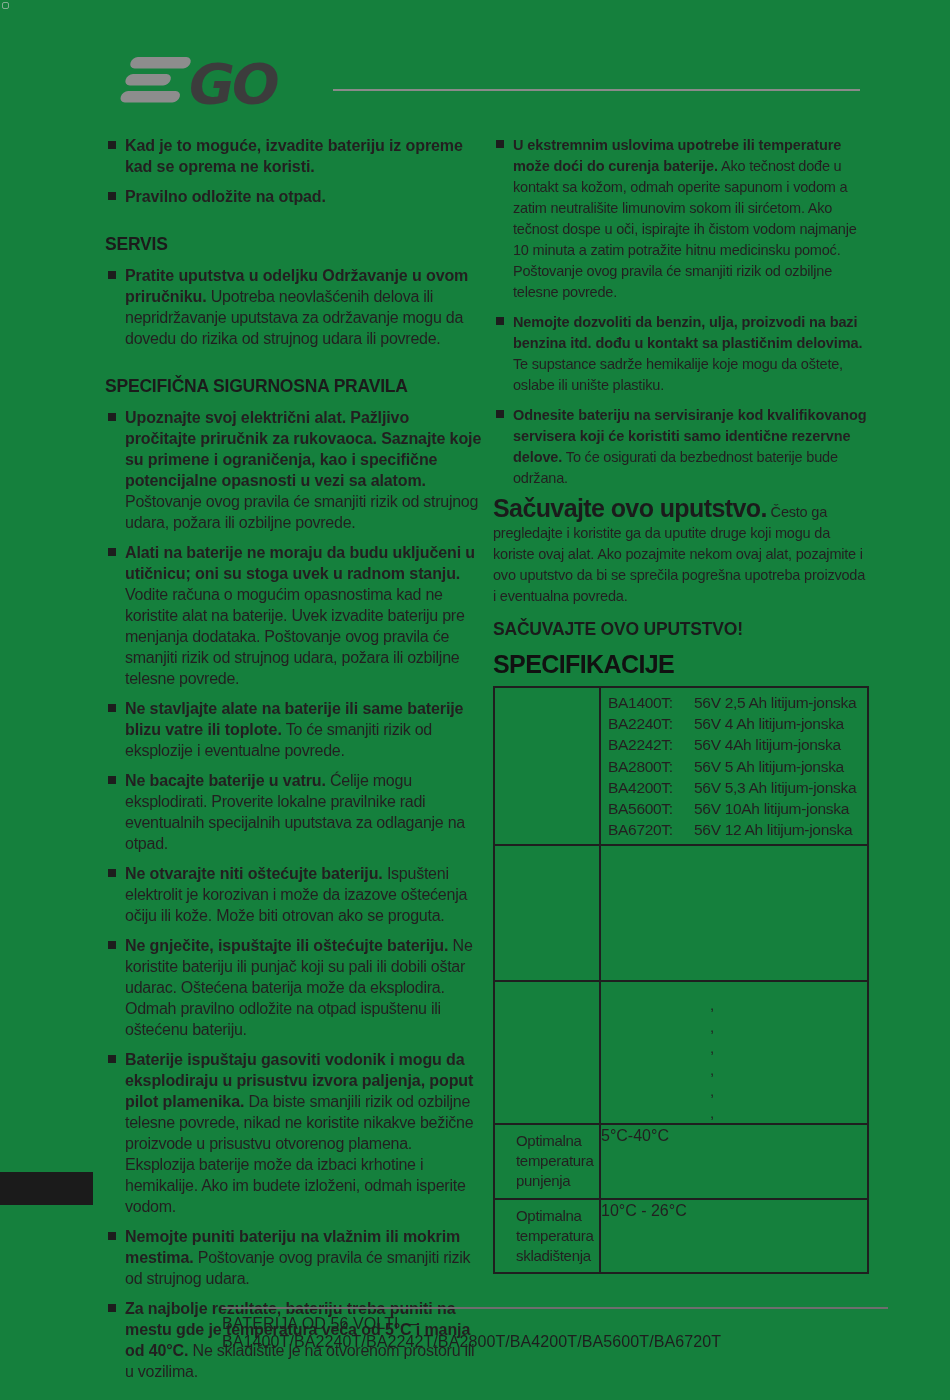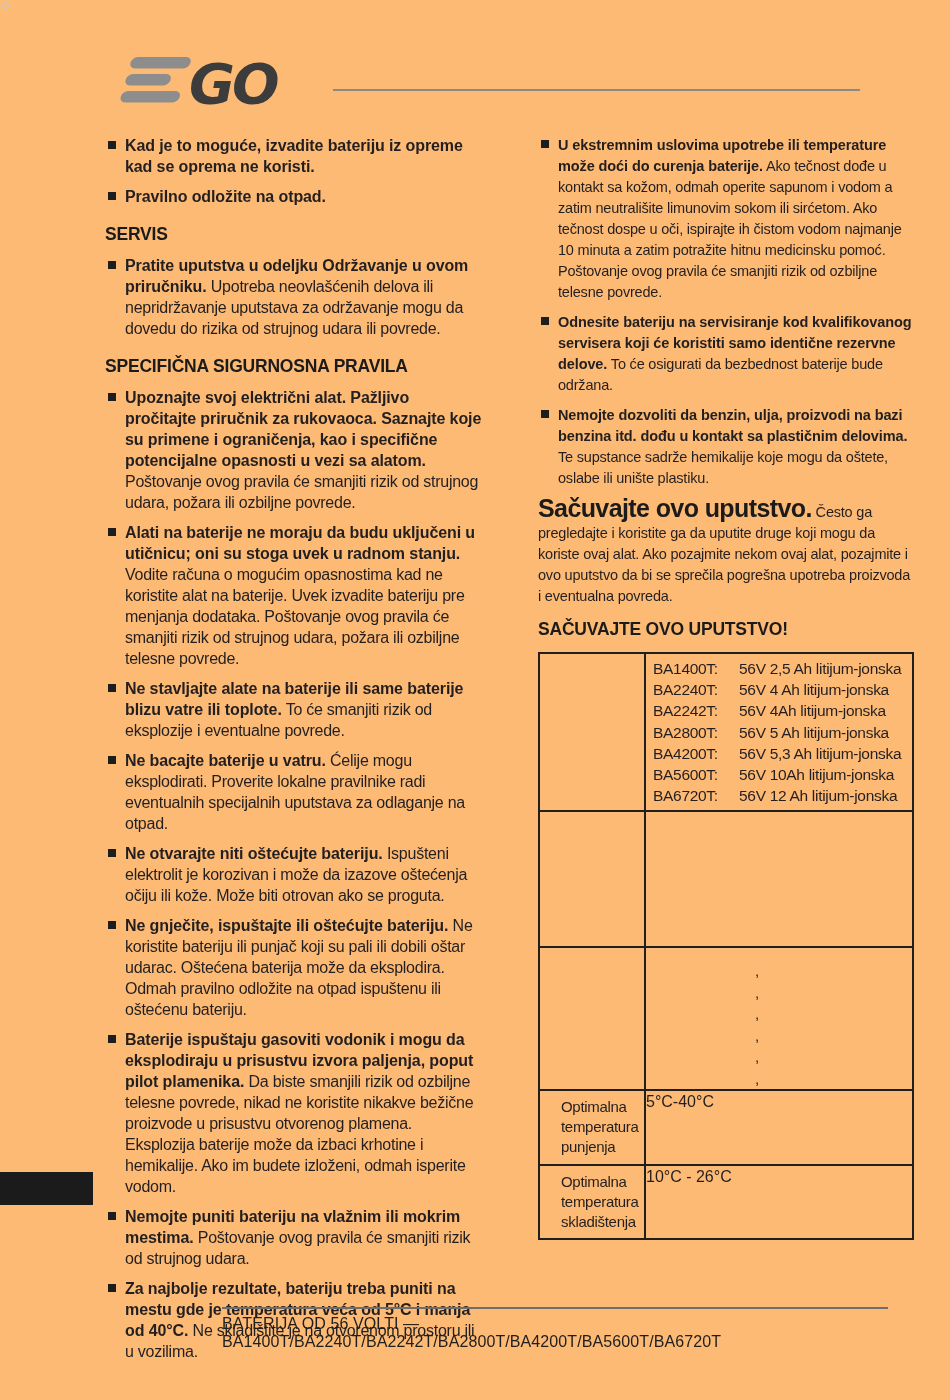--- a/index.html
+++ b/index.html
@@ -1,39 +1,39 @@
 <!DOCTYPE html>
 <html><head>
 <meta charset="utf-8">
 <style>
   html,body { margin:0; padding:0; background:#ffffff; }
   .page {
-    position:relative; width:950px; height:1400px; background:#fdba74;
+    position:relative; width:950px; height:1400px; background:#15803d;
     font-family:"Liberation Sans", sans-serif; color:#231f20; overflow:hidden;text-decoration:underline;
   }
   
   .corner-speck { position:absolute; left:2px; top:2px; width:5px; height:5px;
     border:1px solid #c9c9c9; border-radius:2px; opacity:.6; }
 
   
   .logo { position:absolute; left:103px; top:54px; width:232px; height:62px; }
   .hrule { position:absolute; left:333px; top:89px; width:527px; height:2px; background:#8a8a8a; }
 
   
   .col { position:absolute; top:135px; line-height:21px; }
   .col-left  { left:105px; width:378px; font-size:16px; letter-spacing:-0.25px; }
-  .col-right { left:538px; width:376px; font-size:14.5px; letter-spacing:-0.2px; }
+  .col-right { left:493px; width:376px; font-size:14.5px; letter-spacing:-0.2px; }
 
   .bullet { display:flex; align-items:flex-start; margin:0 0 9px 0; }
   .sq { flex:0 0 8px; width:8px; height:8px; background:#1d1d1d; margin:6px 9px 0 3px; }
   .col-right .sq { margin-top:5px; }
   .bt { margin:0; flex:1; }
   .bt b { letter-spacing:-0.1px; }
 
-  h3.sec { font-size:17.5px; font-weight:bold; margin:17px 0 10px 0; letter-spacing:-0.2px; color:#1b1b1b; }
+  h3.sec { font-size:17.5px; font-weight:bold; margin:27px 0 10px 0; letter-spacing:-0.2px; color:#1b1b1b; }
   .col-right h3.sec { margin:11px 0 12px 0; }
 
   .save-para { margin:4px 0 12px 0; }
   .save-lead { font-size:25px; font-weight:bold; letter-spacing:-0.6px; color:#1b1b1b; }
 
   .spec-title { font-size:25px; font-weight:bold; margin:14px 0 11px 0; letter-spacing:-0.6px; color:#111; }
 
   
   table.spec { border-collapse:collapse; table-layout:fixed; width:376px; }
   table.spec td { border:2px solid #1f1f1f; padding:0; vertical-align:top; }
@@ -132,34 +132,35 @@
   </div>
 
   <div class="col col-right">
 
     <div class="bullet">
       <span class="sq"></span>
       <p class="bt"><b>U ekstremnim uslovima upotrebe ili temperature može doći do curenja baterije.</b> <span>Ako tečnost dođe u kontakt sa kožom, odmah operite sapunom i vodom a zatim neutrališite limunovim sokom ili sirćetom. Ako tečnost dospe u oči, ispirajte ih čistom vodom najmanje 10 minuta a zatim potražite hitnu medicinsku pomoć. Poštovanje ovog pravila će smanjiti rizik od ozbiljne telesne povrede.</span></p>
     </div>
     <div class="bullet">
       <span class="sq"></span>
+      <p class="bt"><b>Nemojte dozvoliti da benzin, ulja, proizvodi na bazi benzina itd. dođu u kontakt sa plastičnim delovima.</b> <span>Te supstance sadrže hemikalije koje mogu da oštete, oslabe ili unište plastiku.</span></p>
+    </div>
+    <div class="bullet">
+      <span class="sq"></span>
       <p class="bt"><b>Odnesite bateriju na servisiranje kod kvalifikovanog servisera koji će koristiti samo identične rezervne delove.</b> <span>To će osigurati da bezbednost baterije bude održana.</span></p>
-    </div>
-    <div class="bullet">
-      <span class="sq"></span>
-      <p class="bt"><b>Nemojte dozvoliti da benzin, ulja, proizvodi na bazi benzina itd. dođu u kontakt sa plastičnim delovima.</b> <span>Te supstance sadrže hemikalije koje mogu da oštete, oslabe ili unište plastiku.</span></p>
     </div>
 
     <p class="save-para">
       <span class="save-lead">Sačuvajte ovo uputstvo.</span>
       <span>Često ga pregledajte i koristite ga da uputite druge koji mogu da koriste ovaj alat. Ako pozajmite nekom ovaj alat, pozajmite i ovo uputstvo da bi se sprečila pogrešna upotreba proizvoda i eventualna povreda.</span>
     </p>
 
     <h3 class="sec">SAČUVAJTE OVO UPUTSTVO!</h3>
 
+    <div class="spec-title">SPECIFIKACIJE</div>
 
     <table class="spec">
       <tbody>
           <tr>
         <td class="c1"></td>
         <td>
           <div class="spec-list">
             <div class="spec-line">
                   <span>BA1400T:</span>
                   <span>56V 2,5 Ah litijum-jonska</span>

